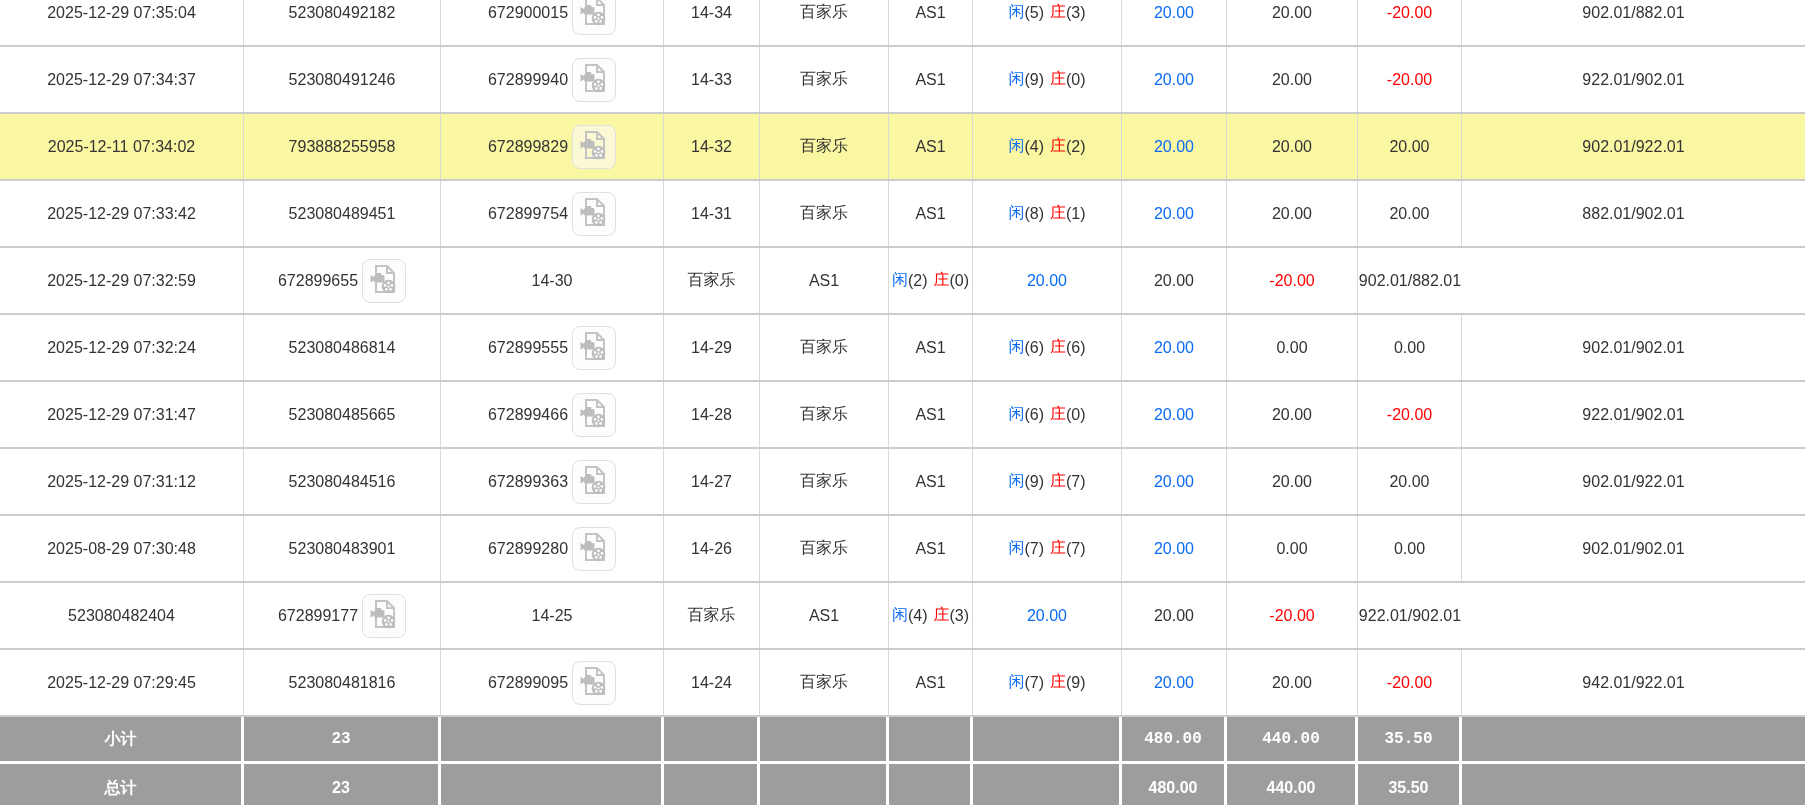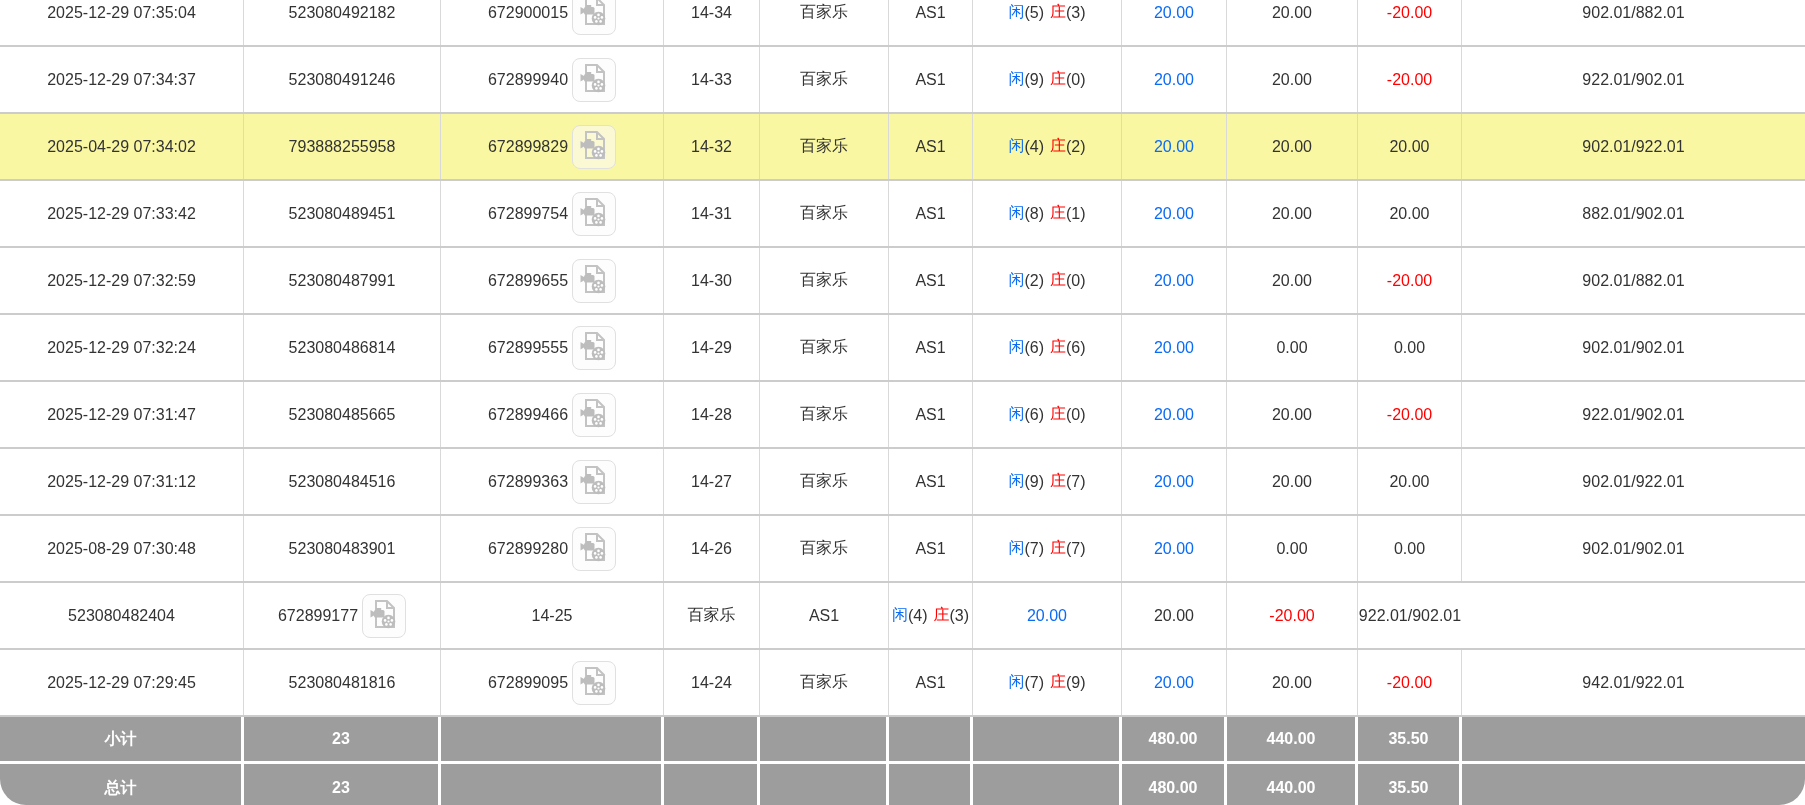--- a/index.html
+++ b/index.html
@@ -2,21 +2,21 @@
 <html><head>
 <meta charset="utf-8">
 <style>
   html, body {
     margin: 0; padding: 0;
     width: 1805px; height: 805px;
     overflow: hidden;
     background: #ffffff;
     font-family: "Liberation Sans", "DejaVu Sans", sans-serif;
   }
-  .viewport { width: 1805px; height: 805px; overflow: hidden; position: relative; border-radius: 26px; }
+  .viewport { width: 1805px; height: 805px; overflow: hidden; position: relative; }
   .shift { margin-top: -20px; }
   .grid-row {
     display: grid;
     grid-template-columns: 244px 197px 223px 96px 129px 84px 149px 105px 131px 104px 343px;
     width: 1805px;
     box-sizing: border-box;
   }
   .data-row {
     height: 67px;
     border-bottom: 2px solid #cccccc;
@@ -51,21 +51,21 @@
   .summary-row { background: #ffffff; }
   .summary-row .cell {
     background: #9d9d9d;
     color: #ffffff;
     font-weight: bold;
     border-right: 3px solid #ffffff;
     font-size: 16px;
   }
   .summary-row .cell:last-child { border-right: none; }
   .summary-row.sub { height: 47px; }
-  .summary-row.sub .cell { border-bottom: 3px solid #ffffff; }
+  .summary-row.sub .cell { border-bottom: 3px solid #ffffff; font-family: Liberation Mono, monospace; }
   .summary-row.tot { height: 48px; }
 </style>
 </head>
 <body>
 
 <div class="viewport">
   <div class="shift">
     <div id="table-body">
         <div class="grid-row data-row">
     <div class="cell">2025-12-29 07:35:04</div>
@@ -137,21 +137,21 @@
             <span class="result-part">(9)</span>
             <span class="result-part red sp">庄</span>
             <span class="result-part">(0)</span>
     </div>
     <div class="cell blue">20.00</div>
     <div class="cell">20.00</div>
     <div class="cell neg">-20.00</div>
     <div class="cell">922.01/902.01</div>
   </div>
         <div class="grid-row data-row hl">
-    <div class="cell">2025-04-29 07:34:02</div>
+    <div class="cell">2025-12-11 07:34:02</div>
     <div class="cell">793888255958</div>
     <div class="cell">
       <span class="game-no">672899829</span>
       <button class="video-btn">
         <span>
           <svg width="28" height="30" viewBox="0 0 28 30">
             <path d="M6 2 h11 l7 7 v19 H6 z" fill="none" stroke="#c3c3c3" stroke-width="2"></path>
             <path d="M17 2 v7 h7" fill="none" stroke="#c3c3c3" stroke-width="2"></path>
             <rect x="6.2" y="9" width="5" height="2.2" fill="#bdbdbd"></rect>
             <rect x="4" y="11" width="10.5" height="7.5" rx="1.5" fill="#bdbdbd"></rect>
@@ -214,21 +214,20 @@
             <span class="result-part red sp">庄</span>
             <span class="result-part">(1)</span>
     </div>
     <div class="cell blue">20.00</div>
     <div class="cell">20.00</div>
     <div class="cell">20.00</div>
     <div class="cell">882.01/902.01</div>
   </div>
         <div class="grid-row data-row">
     <div class="cell">2025-12-29 07:32:59</div>
-    <div class="cell">523080487991</div>
     <div class="cell">
       <span class="game-no">672899655</span>
       <button class="video-btn">
         <span>
           <svg width="28" height="30" viewBox="0 0 28 30">
             <path d="M6 2 h11 l7 7 v19 H6 z" fill="none" stroke="#c3c3c3" stroke-width="2"></path>
             <path d="M17 2 v7 h7" fill="none" stroke="#c3c3c3" stroke-width="2"></path>
             <rect x="6.2" y="9" width="5" height="2.2" fill="#bdbdbd"></rect>
             <rect x="4" y="11" width="10.5" height="7.5" rx="1.5" fill="#bdbdbd"></rect>
             <polygon points="4,13 0.5,11 0.5,18.5 4,16.5" fill="#bdbdbd"></polygon>

